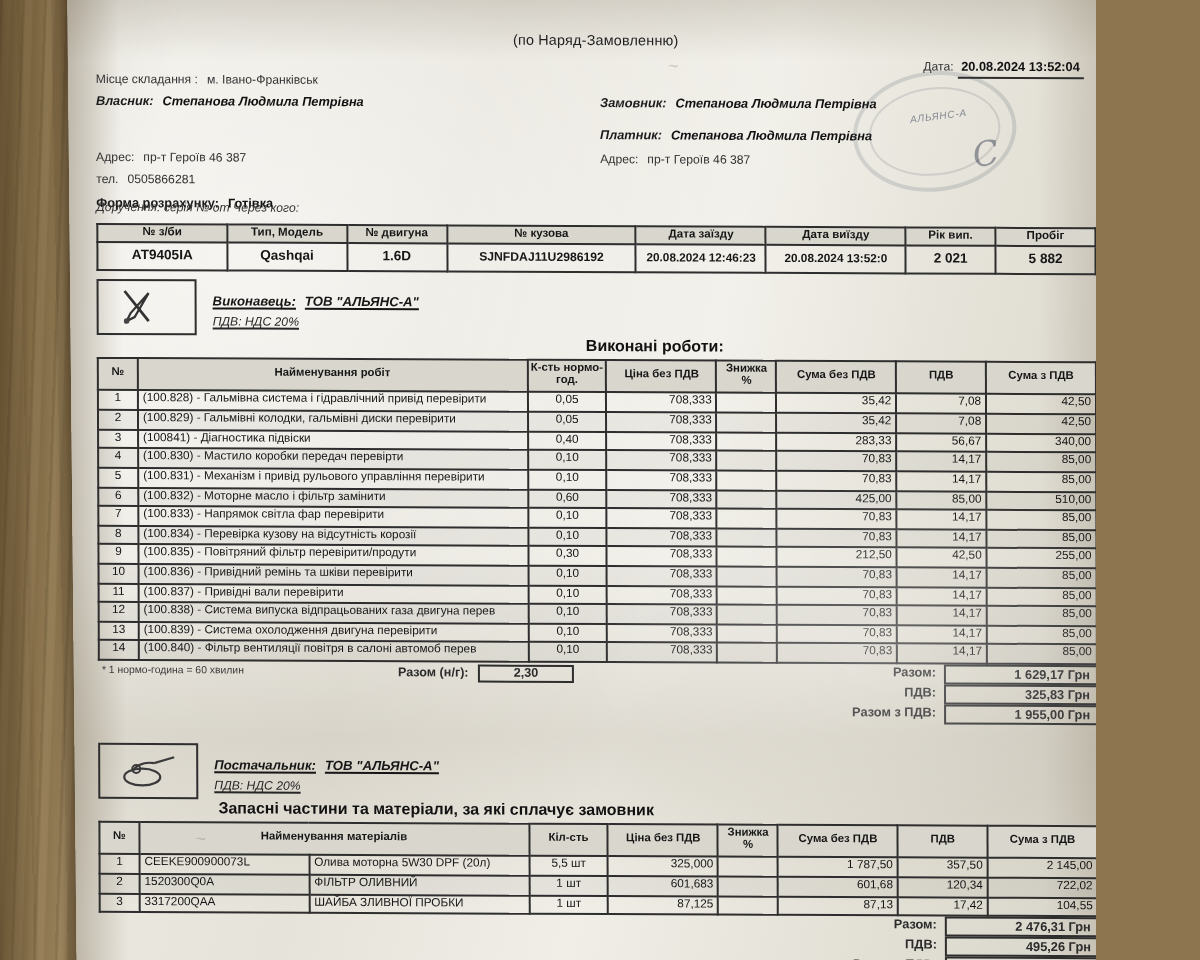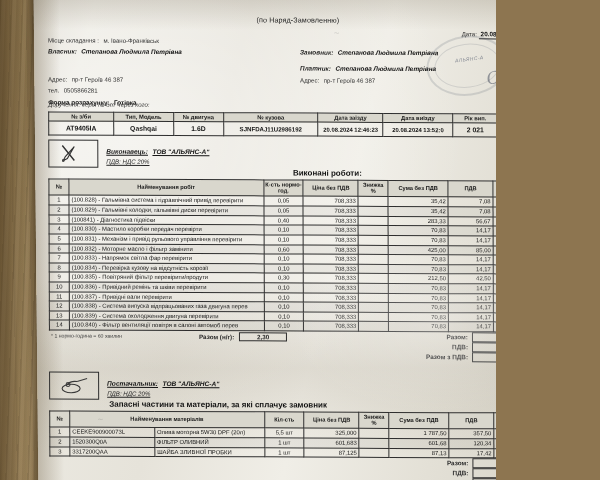--- a/index.html
+++ b/index.html
@@ -1,21 +1,21 @@
 <!DOCTYPE html>
 <html><head>
 <meta charset="utf-8">
 <style>
   html,body{margin:0;padding:0;}
   body{
     width:600px;height:480px;overflow:hidden;
     font-family:"Liberation Sans", sans-serif;
     background:#8d7550;
   }
-  #scene{position:relative;width:496px;height:480px;overflow:hidden;}
+  #scene{position:relative;width:548px;height:480px;overflow:hidden;}
 
   
   .wood{
     position:absolute;inset:0;
     background:
       repeating-linear-gradient(92deg,
         rgba(0,0,0,.10) 0px, rgba(0,0,0,.10) 1px,
         rgba(255,255,255,.05) 2px, rgba(255,255,255,.03) 5px,
         rgba(0,0,0,.06) 6px, rgba(0,0,0,.02) 11px),
       repeating-linear-gradient(89deg,

